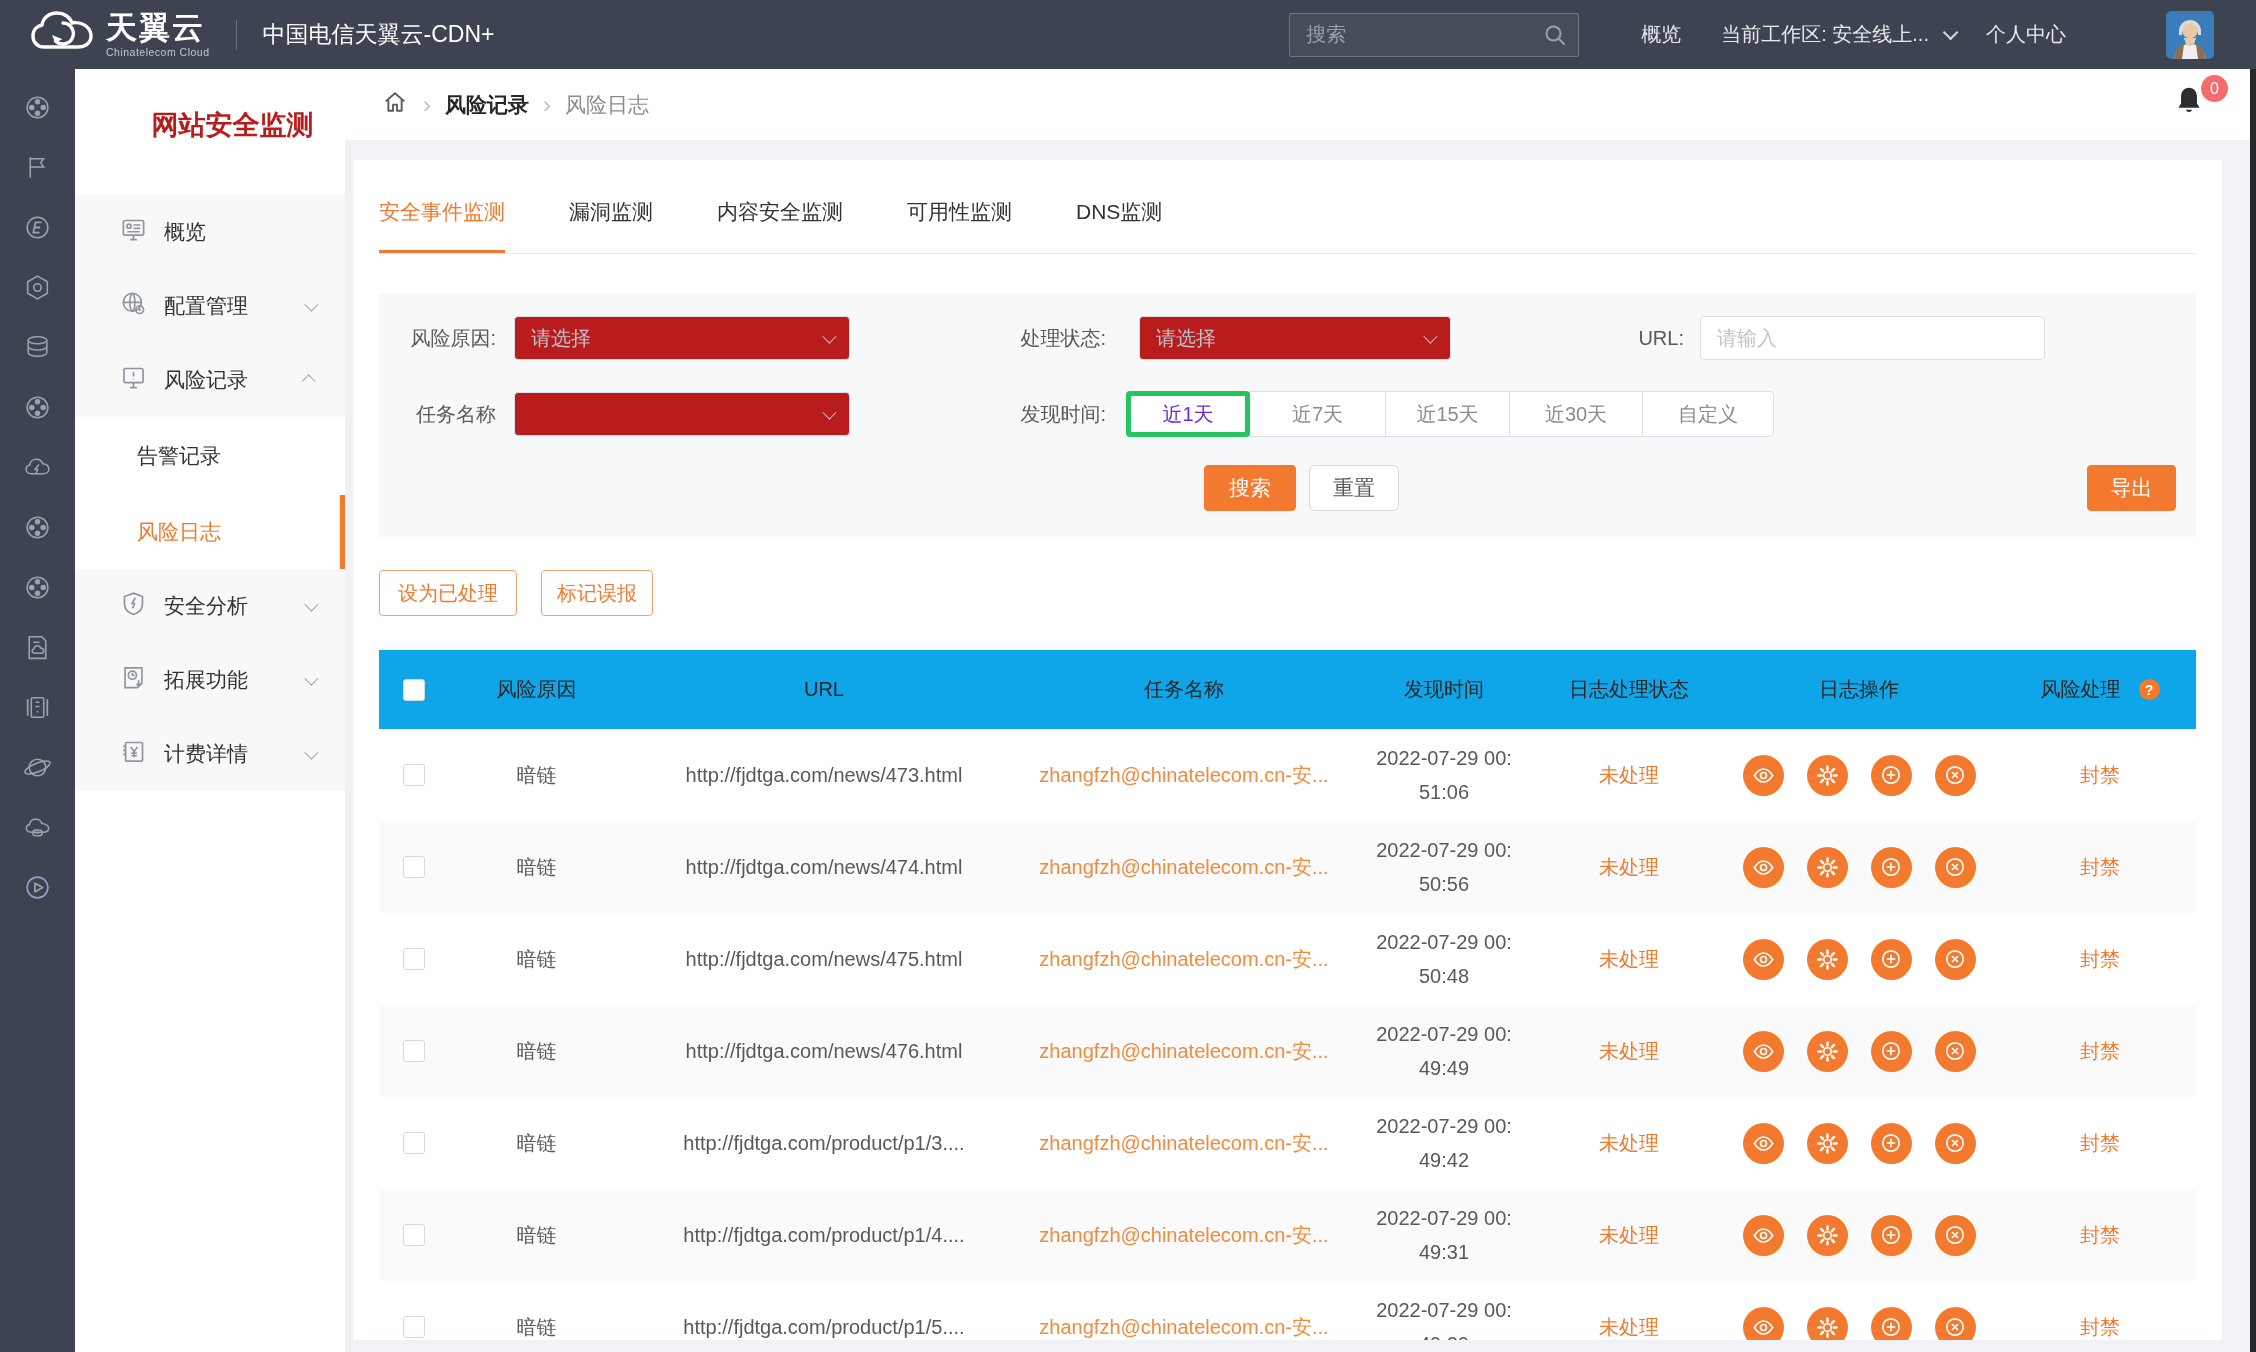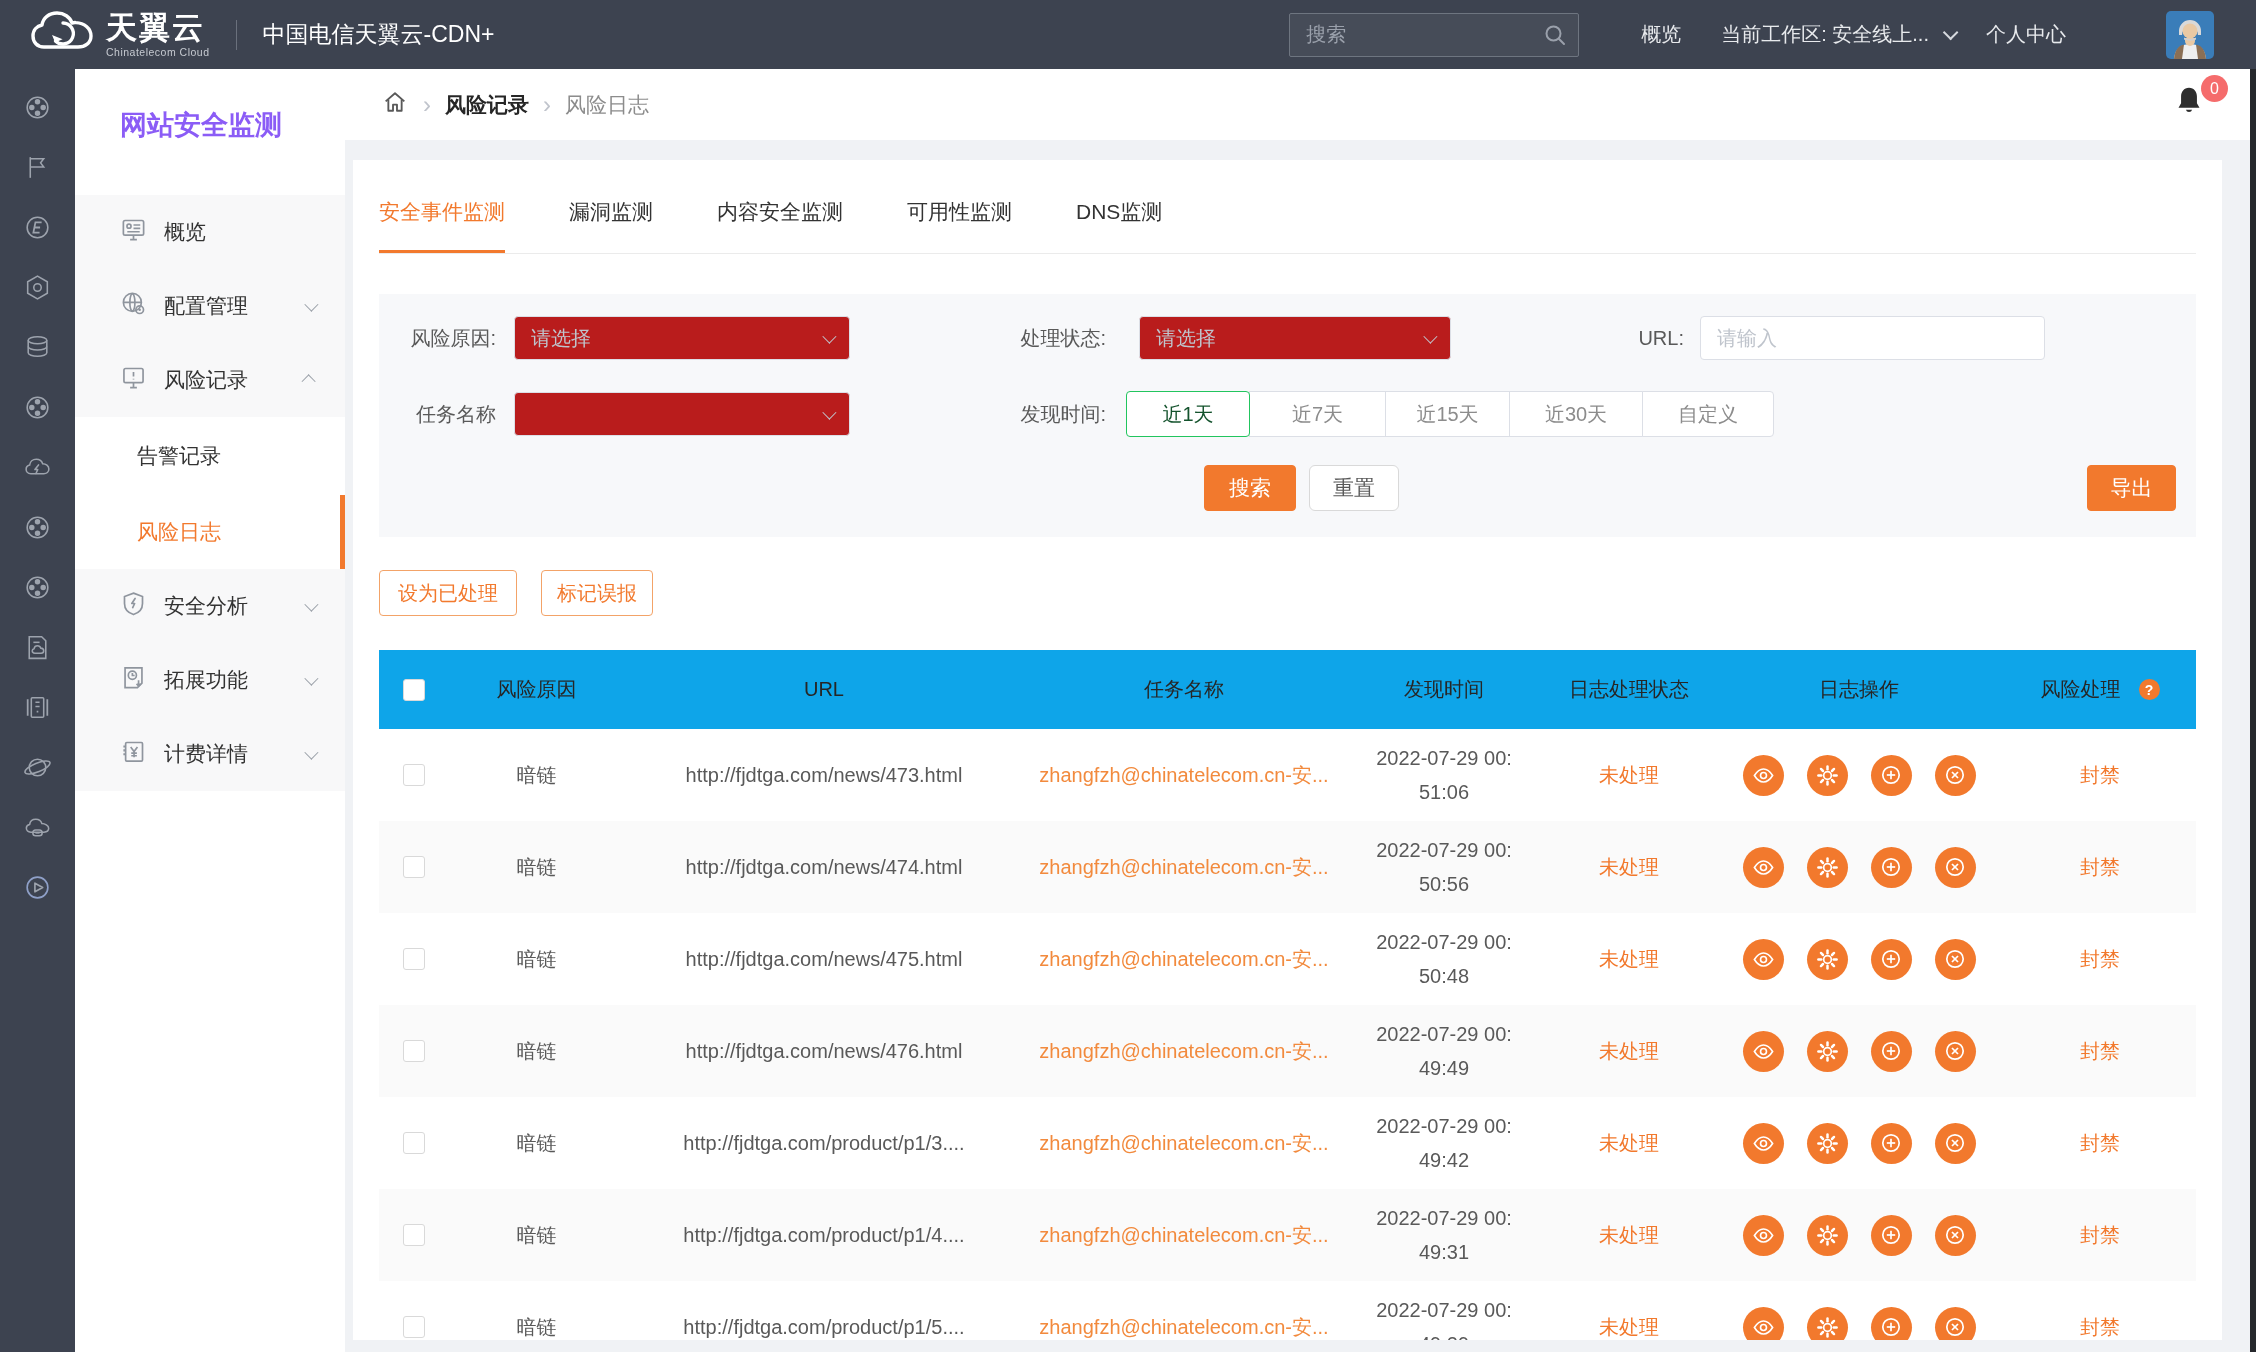--- a/index.html
+++ b/index.html
@@ -31,21 +31,21 @@
   .avatar { width:48px; height:48px; border-radius:5px; overflow:hidden; margin-left:100px; margin-right:42px;
             cursor:pointer; flex:none; }
 
   
   .rail { position:absolute; left:0; top:69px; width:75px; height:1283px; background:#3d4350; z-index:20;
           display:flex; flex-direction:column; align-items:center; padding-top:8px; }
   .rail-cell { height:60px; display:flex; align-items:center; justify-content:center; width:100%; cursor:pointer; }
 
   
   .sidebar { position:absolute; left:75px; top:69px; width:270px; height:1283px; background:#fff; z-index:19; }
-  .sb-title { padding:38px 0 0 45px; font-size:27px; font-weight:bold; color:#8b5cf6; height:126px; }
+  .sb-title { padding:38px 0 0 45px; font-size:27px; font-weight:bold; color:#b91c1c; height:126px;text-align:center; }
   .sb-menu { background:#f8f8f9; }
   .sb-item { height:74px; display:flex; align-items:center; padding:0 30px 0 45px; cursor:pointer; position:relative; }
   .sb-item .lbl { margin-left:17px; font-size:21px; color:#333; flex:1; }
   .sb-sub { background:#fff; height:74px; display:flex; align-items:center; padding-left:62px; font-size:21px;
             color:#333; cursor:pointer; position:relative; }
   .sb-sub.first { height:78px; }
   .sb-sub.active { color:#f2792d; }
   .sb-sub.active .bar { position:absolute; right:0; top:0; width:5px; height:100%; background:#f2792d; }
   .chev { width:10px; height:10px; border-right:1.8px solid #9aa0a8; border-bottom:1.8px solid #9aa0a8; flex:none; }
   .chev.down { transform:rotate(45deg) translateY(-2px); }
@@ -83,21 +83,21 @@
   .fselect .chev { border-color:#c0c4cc; }
   .fselect.w2 { width:312px; margin-left:17px; }
   .finput { width:345px; height:44px; background:#fff; border:1px solid #dcdfe6; border-radius:4px;
             font-size:20px; padding:0 16px; outline:none; font-family:inherit; color:#333; }
   .finput::placeholder { color:#bfc4cc; }
   .time-group { display:flex; margin-left:4px; }
   .tbtn { height:46px; background:#fff; border:1px solid #dcdfe6; color:#8c8c8c; font-size:20px;
           display:flex; align-items:center; justify-content:center; cursor:pointer; margin-left:-1px; }
   .tbtn:first-child { margin-left:0; border-radius:4px 0 0 4px; }
   .tbtn:last-child { border-radius:0 4px 4px 0; }
-  .tbtn.active { border:1px solid #22c55e; color:#14532d; z-index:2; border-radius:4px; }
+  .tbtn.active { border:5px solid #22c55e; color:#6d28d9; z-index:2; border-radius:4px; }
   .btn { height:46px; border-radius:4px; font-size:21px; display:flex; align-items:center; justify-content:center;
          cursor:pointer; flex:none; }
   .btn-orange { background:#f2792d; color:#fff; border:1px solid #f2792d; }
   .btn-plain { background:#fff; color:#595959; border:1px solid #d9d9d9; }
   .btn-search { width:92px; margin-left:825px; }
   .btn-reset { width:90px; margin-left:13px;border-radius:6px; }
   .btn-export { width:89px; margin-left:auto; margin-right:20px; }
 
   .bulk-row { margin-top:33px; display:flex; }
   .btn-outline { background:#fff; border:1px solid #f3a368; color:#f2792d; border-radius:4px; height:46px;

